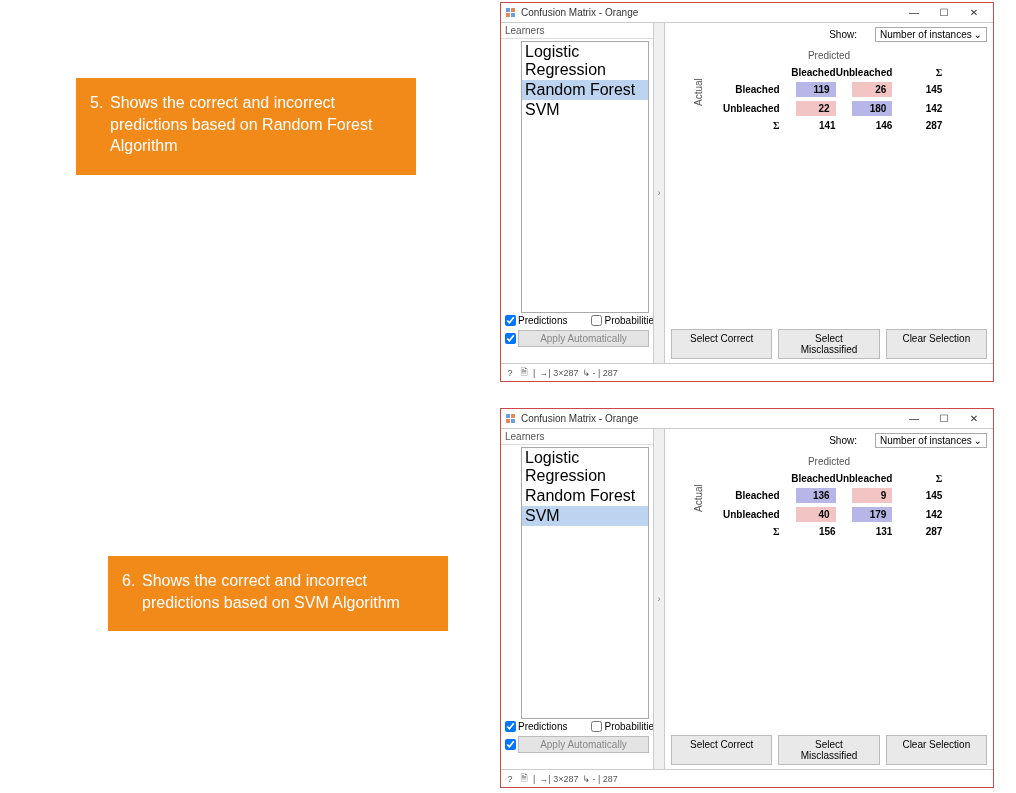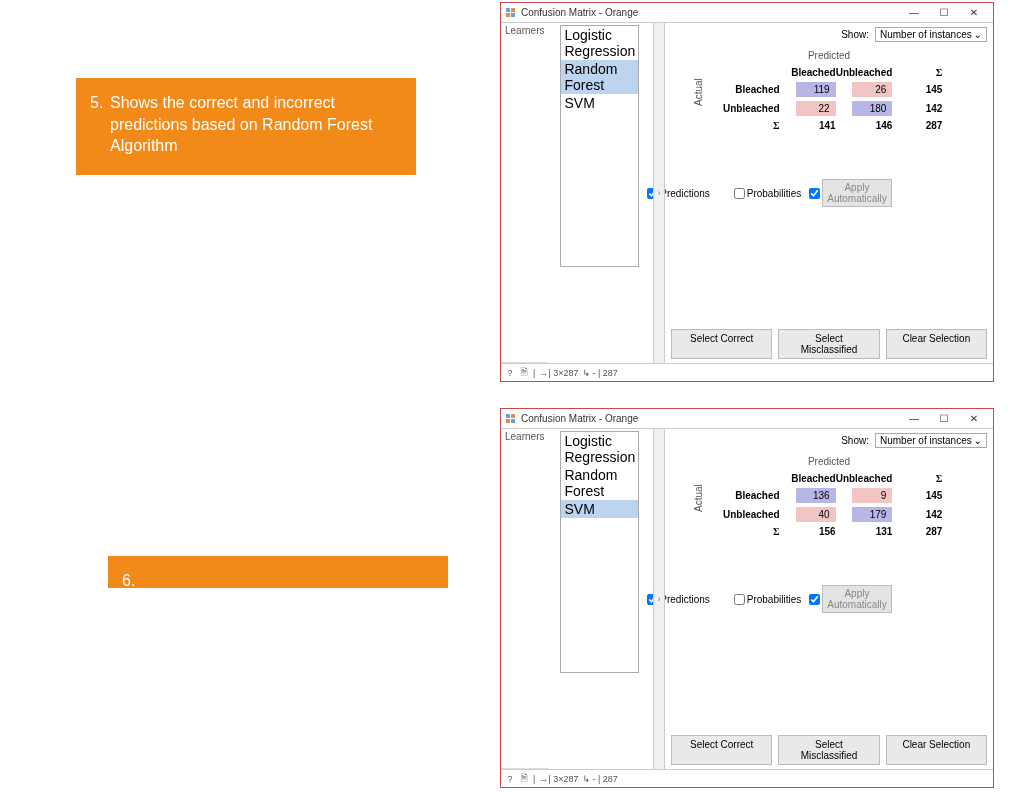--- a/index.html
+++ b/index.html
@@ -18,46 +18,46 @@
   .panel1 { top: 2px; left: 500px; }
   .panel2 { top: 408px; left: 500px; }
   .titlebar {
     height: 20px; border-bottom: 1px solid #ccc; display: flex; align-items: center;
     font-size: 10px; color: #333; padding: 0 4px;
   }
   .titlebar .icon { width: 12px; height: 12px; margin-right: 4px; display: inline-flex; align-items: center; justify-content: center; }
   .titlebar .tspacer { flex: 1; }
   .winbtn { width: 30px; height: 18px; display: flex; align-items: center; justify-content: center; font-size: 10px; color: #333; }
   .content { display: flex; height: 340px; }
-  .leftcol { width: 152px; display: flex; flex-direction: row; }
+  .leftcol { width: 152px; display: flex; flex-direction: column; }
   .learners-label { font-size: 10px; color: #555; padding: 2px 4px; border-bottom: 1px solid #ddd; }
-  .learners-list { border: 1px solid #aaa; margin: 2px 4px 0 12px; height: 242px; background: #fff; font-size: 14px; }
+  .learners-list { border: 1px solid #aaa; margin: 2px 4px 0 20px; height: 272px; background: #fff; font-size: 16px; }
   .learner-item { padding: 1px 3px; cursor: default; }
   .learner-item.selected { background: #bcd4ef; }
   .leftfooter { padding: 2px 4px; font-size: 10px; display: flex; gap: 24px; align-items: center; }
   .chk { display: flex; align-items: center; gap: 2px; }
   .chk input { width: 11px; height: 11px; margin: 0; }
   .apply-row { padding: 2px 4px; display: flex; align-items: center; gap: 2px; }
   .apply-btn {
     flex: 1; font-size: 10px; padding: 2px 4px; background: #e4e4e4; border: 1px solid #bbb;
     color: #888; text-align: center;
   }
   .rightarea { flex: 1; display: flex; }
   .collapse-bar {
     width: 12px; border-left: 1px solid #ccc; border-right: 1px solid #ccc;
     background: #f0f0f0; display: flex; align-items: center; justify-content: center;
     font-size: 9px; color: #777;
   }
   .matrix-area { flex: 1; display: flex; flex-direction: column; }
-  .show-row { display: flex; justify-content: flex-end; align-items: center; gap: 6px; padding: 4px 6px; font-size: 10px; }
+  .show-row { display: flex; justify-content: flex-end; align-items: center; gap: 18px; padding: 4px 6px; font-size: 10px; }
   .show-select { font-size: 10px; border: 1px solid #aaa; padding: 1px 4px; width: 112px; background: #fff; display: flex; justify-content: space-between; align-items: flex-end; }
   .matrix-zone { flex: 1; position: relative; }
   .pred-label { text-align: center; font-size: 10px; color: #555; margin-top: 4px; }
   .cm-table { margin: 4px auto 0 auto; border-collapse: collapse; font-size: 10px; }
-  .cm-table th, .cm-table td { padding: 2px 0; text-align: right; width: 50px; }
+  .cm-table th, .cm-table td { padding: 2px 0; text-align: right; width: 50px; font-weight: bold; }
   .cm-table th { font-weight: bold; }
   .cm-table .rowlabel { text-align: right; padding-right: 6px; font-weight: bold; width: 70px; }
   .actual-label {
     position: absolute; left: 28px; top: 60px; transform: rotate(-90deg);
     transform-origin: left top; font-size: 10px; color: #555;
   }
   .cell-tp { background: #b8b6e6; padding: 2px 6px; display: inline-block; width: 40px; }
   .cell-fp { background: #f2c4c4; padding: 2px 6px; display: inline-block; width: 40px; }
   .btn {
     font-size: 10px; padding: 3px 8px; background: #e9e9e9; border: 1px solid #bbb;
@@ -74,20 +74,21 @@
 </head>
 <body>
 
 <div class="callout callout1">
   <span class="num">5.</span>
   <span>Shows the correct and incorrect predictions based on Random Forest Algorithm</span>
 </div>
 
 <div class="callout callout2">
   <span class="num">6.</span>
+  <span>Shows the correct and incorrect predictions based on SVM Algorithm</span>
 </div>
 
 <div class="panel panel1">
   <div class="titlebar">
     <span class="icon">
       <svg width="10" height="10">
           <rect x="0" y="0" width="4" height="4" fill="#6aa0d8"></rect>
           <rect x="5" y="0" width="4" height="4" fill="#e08a5a"></rect>
           <rect x="0" y="5" width="4" height="4" fill="#e08a5a"></rect>
           <rect x="5" y="5" width="4" height="4" fill="#6aa0d8"></rect>

